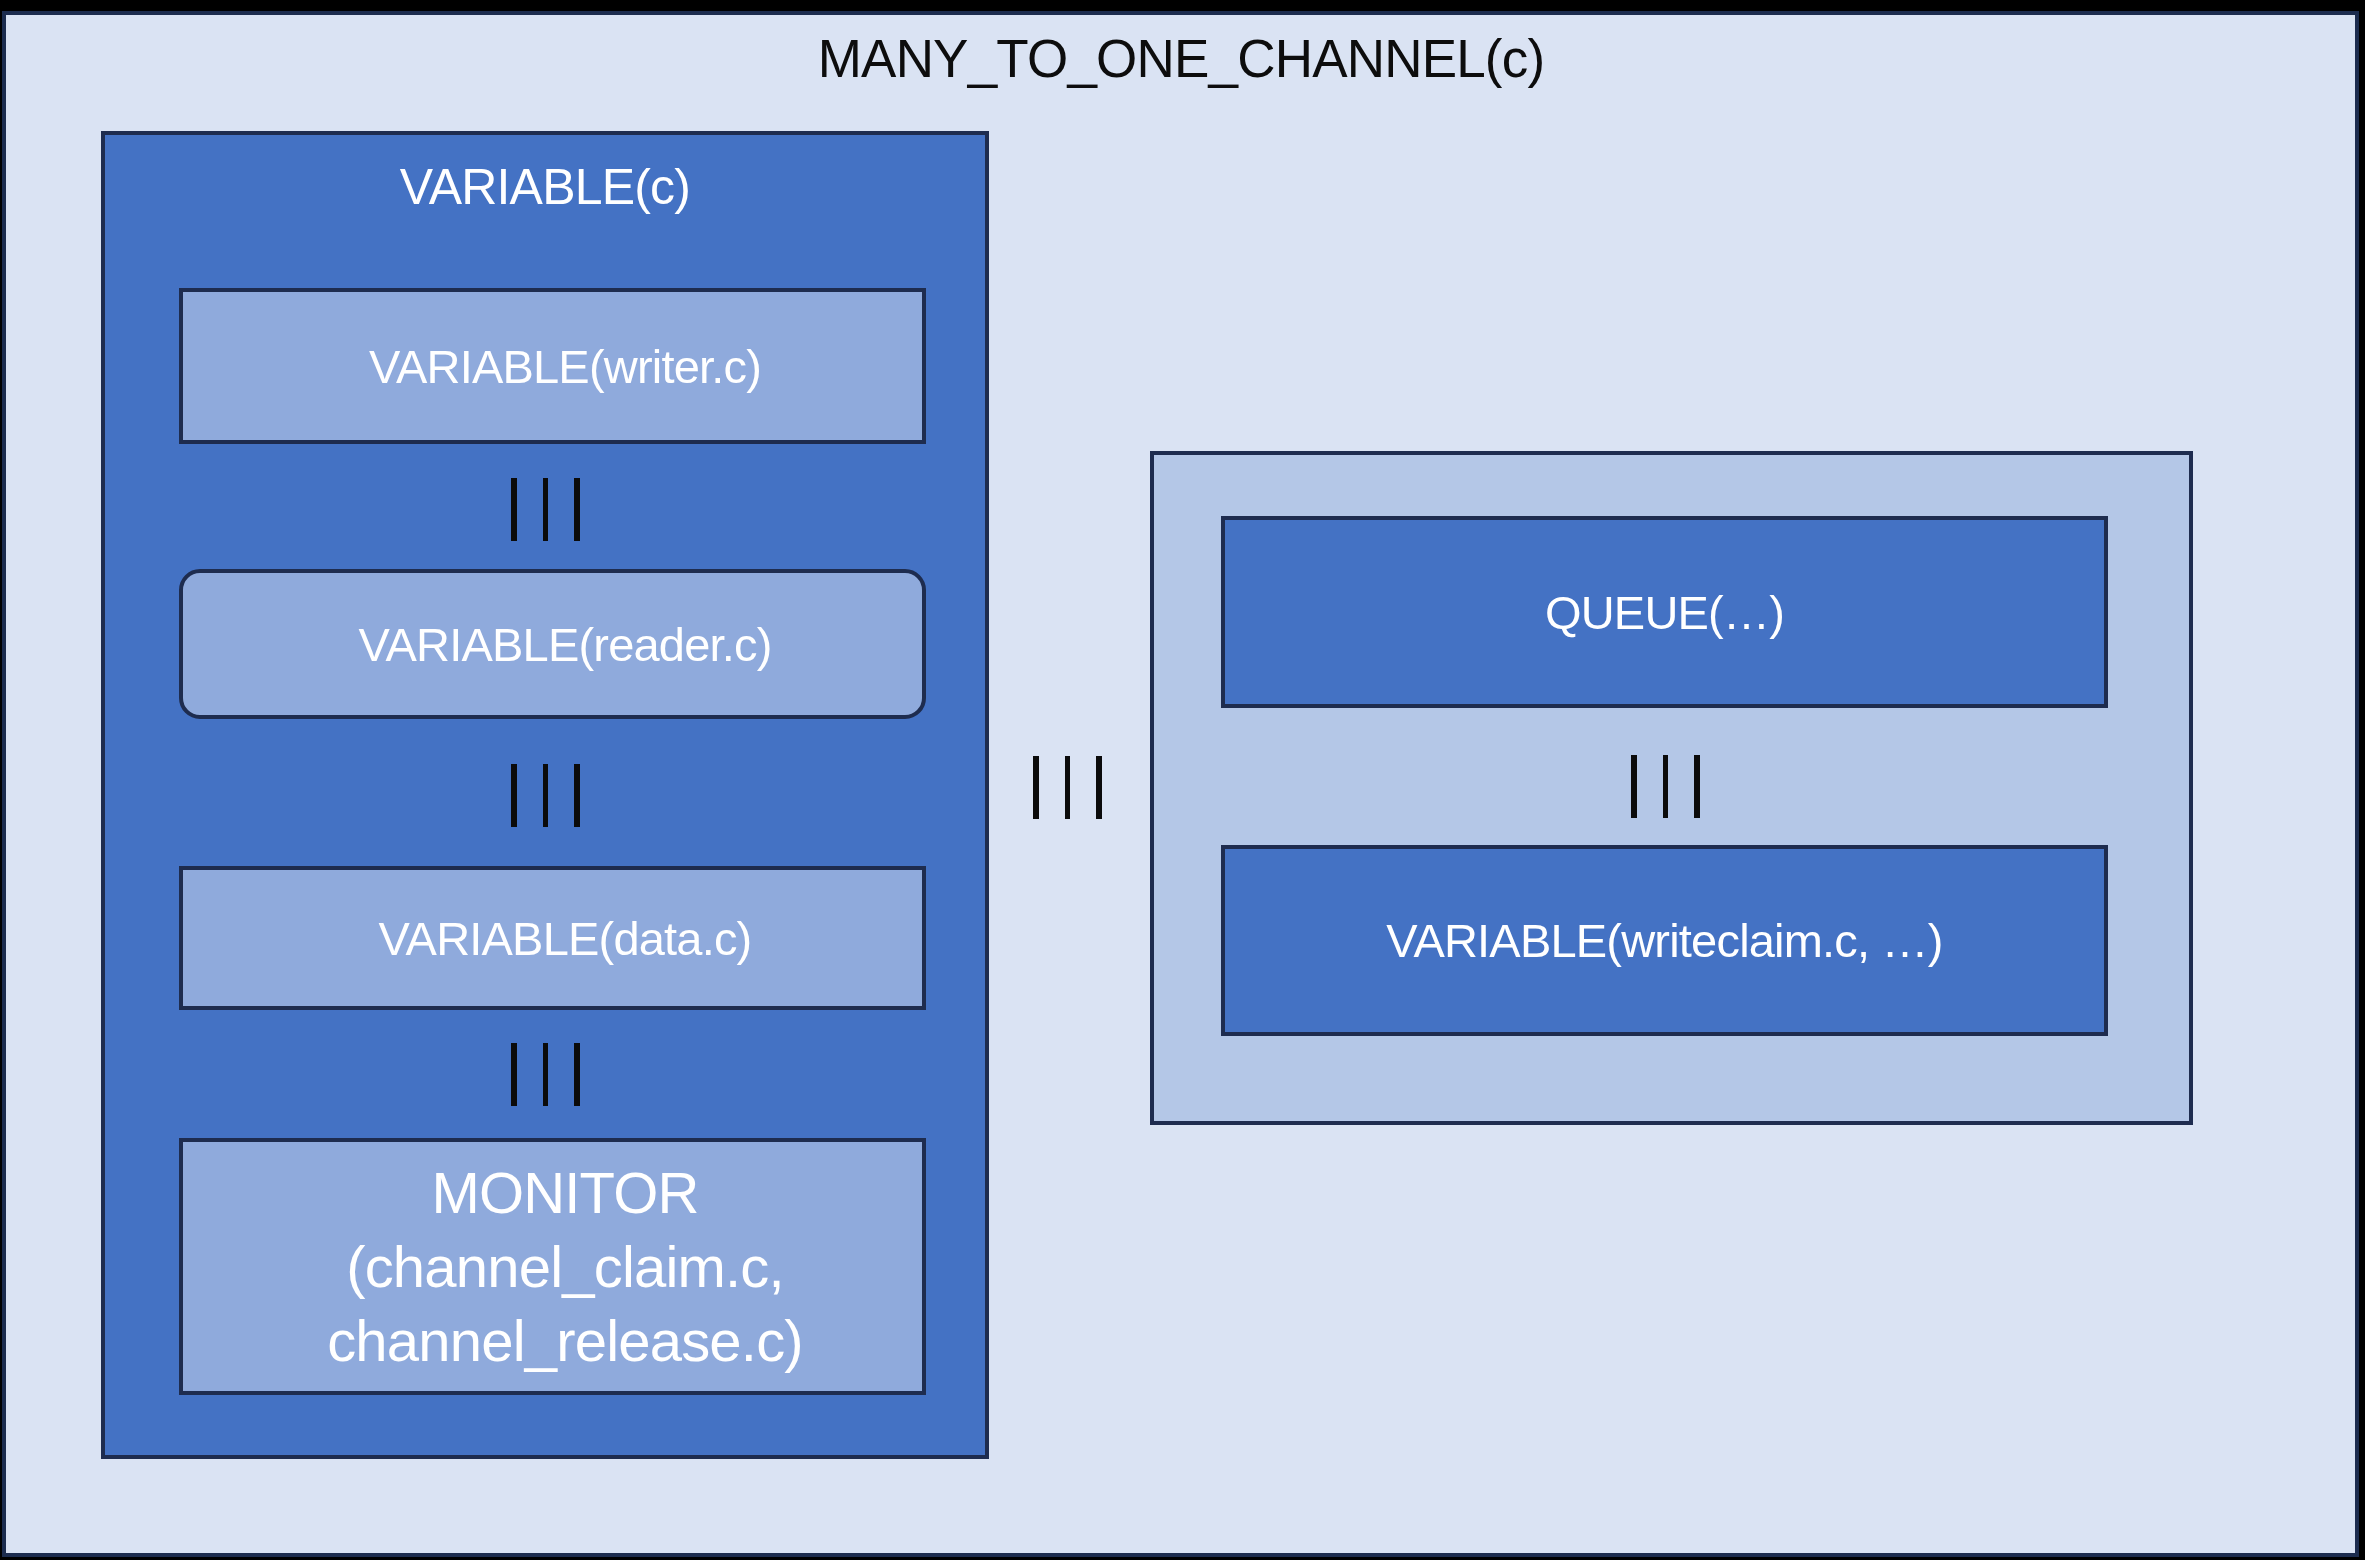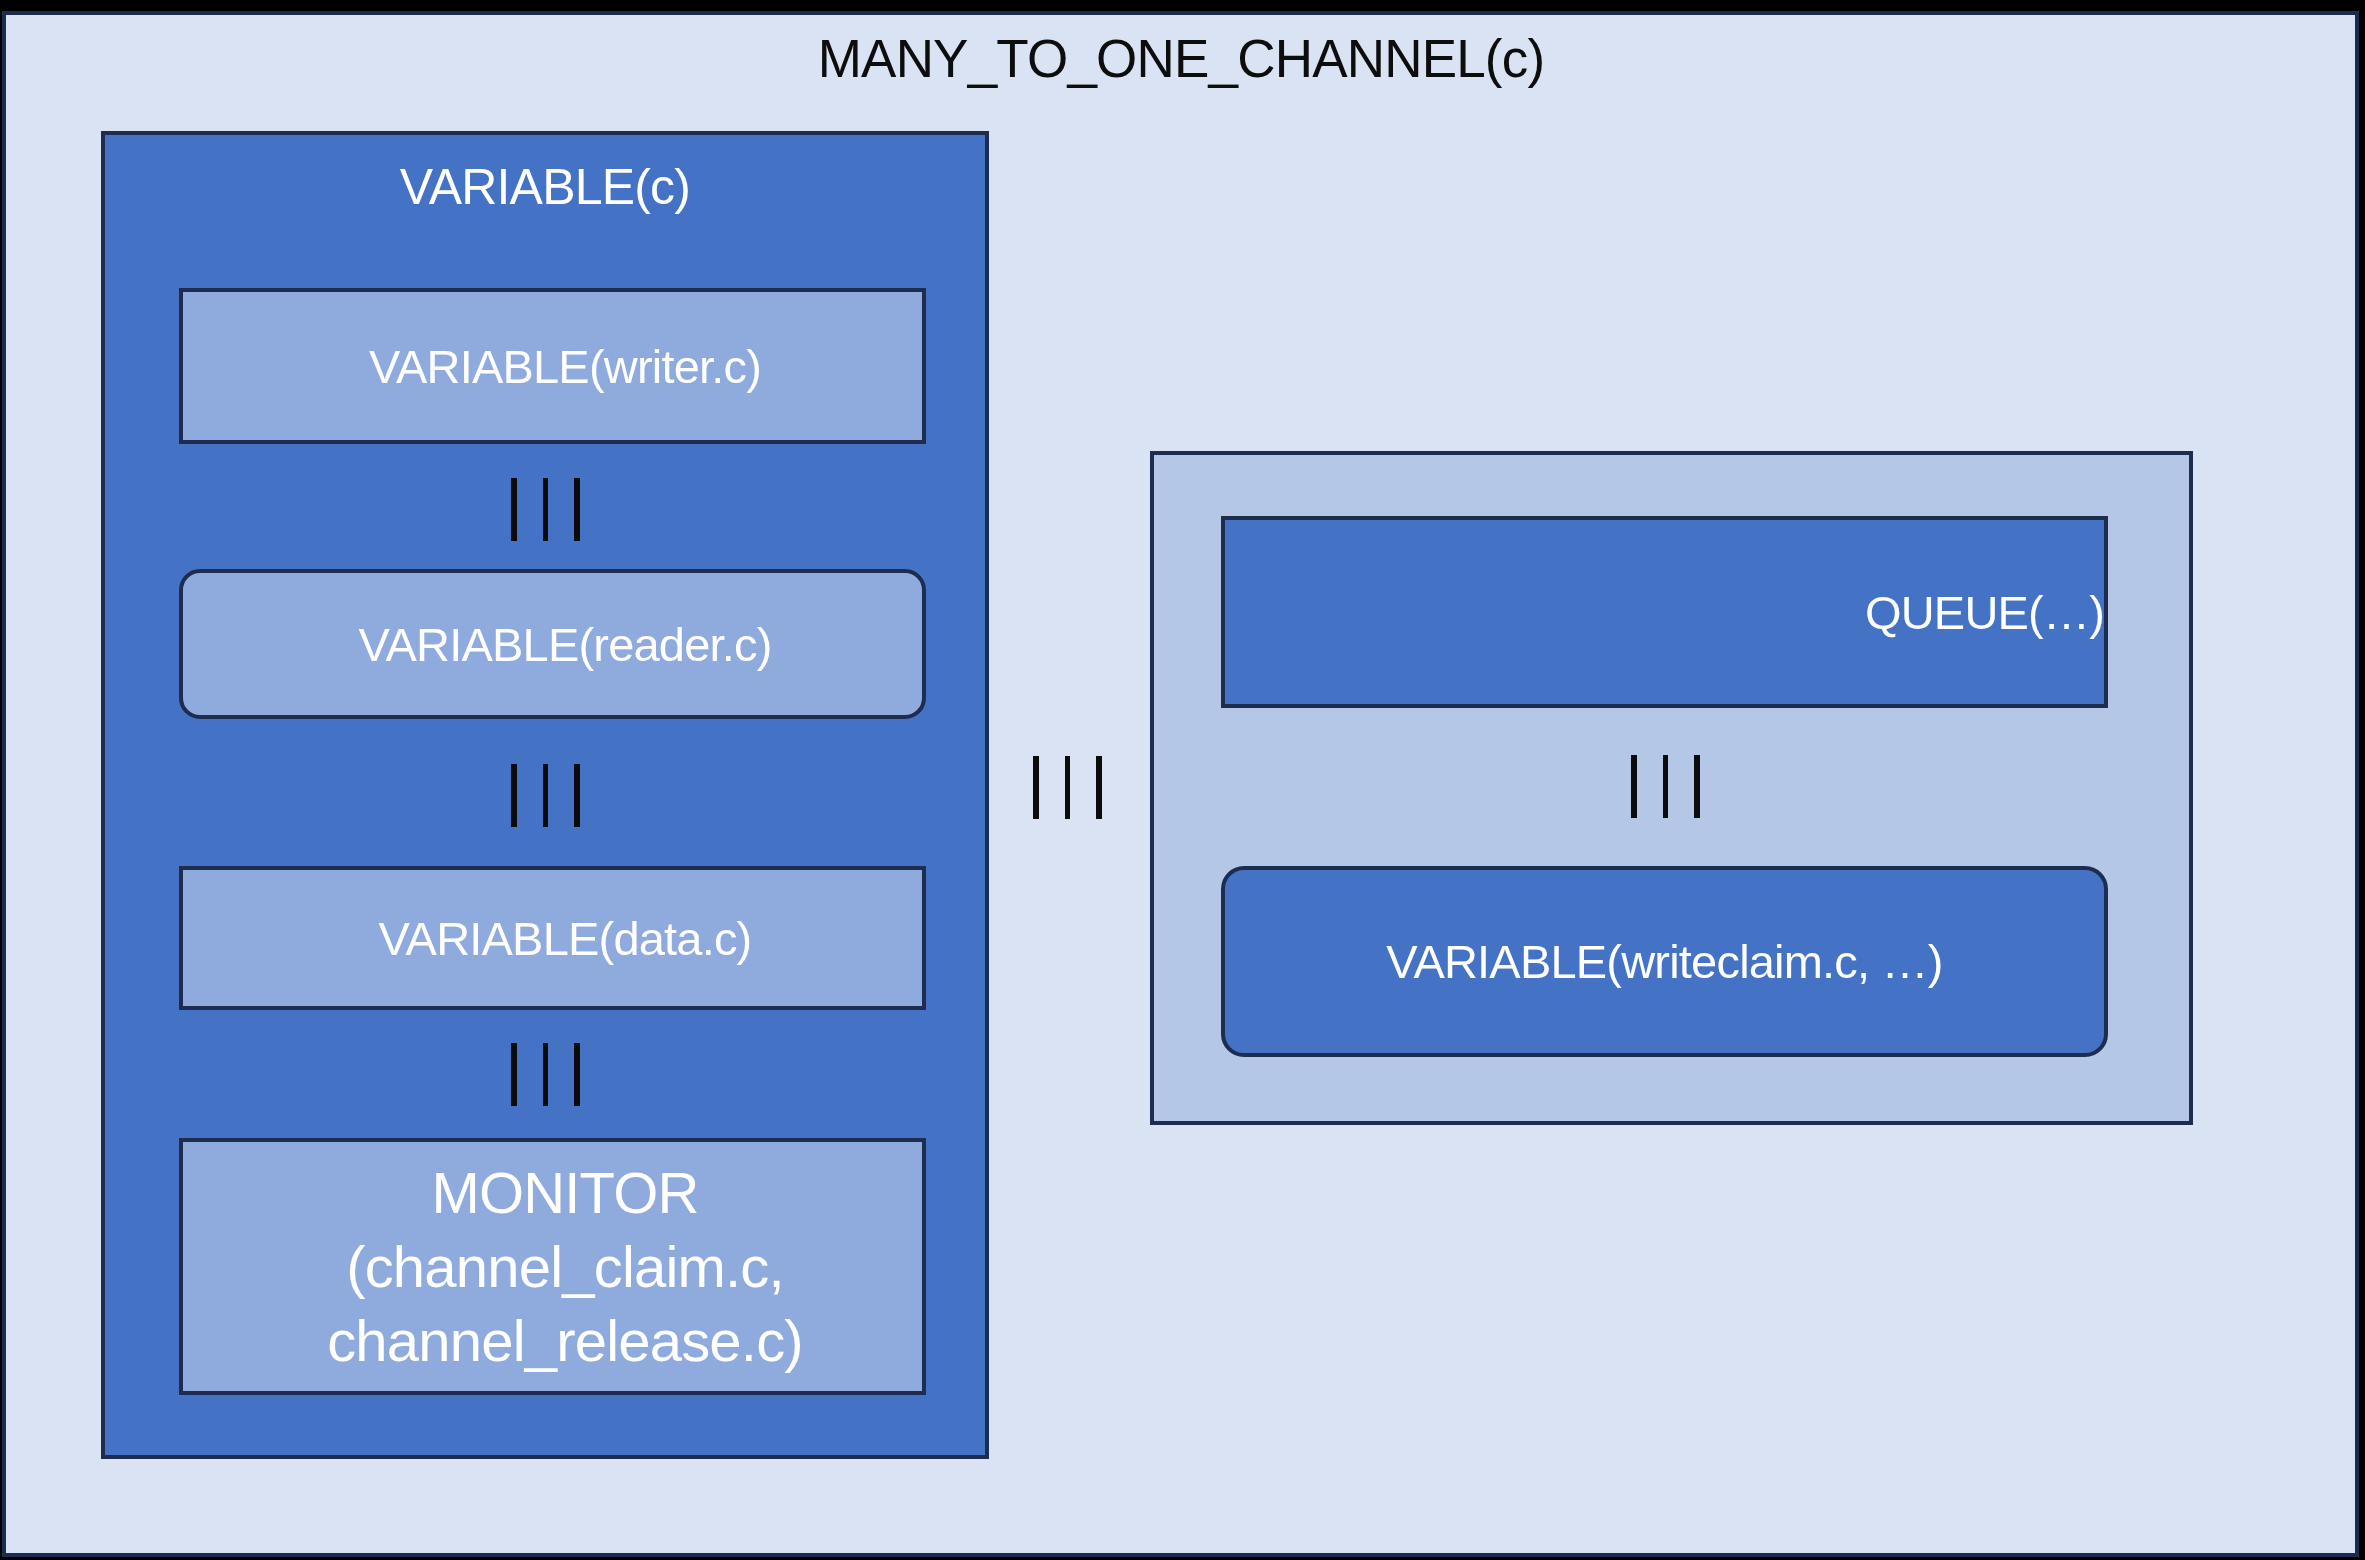--- a/index.html
+++ b/index.html
@@ -78,22 +78,22 @@
   }
   .node-light { background: #8faadc; padding-left: 25px; }
   .node-blue  { background: #4472c4; }
 
   .v-writer  { left: 74px;  top: 153px;  width: 714px;  height: 148px; }
   .v-reader  { left: 74px;  top: 434px;  width: 714px;  height: 142px; border-radius: 21px; }
   .v-data    { left: 74px;  top: 731px;  width: 714px;  height: 136px; }
   .monitor   { left: 74px;  top: 1003px; width: 714px;  height: 249px;
                flex-direction: column; line-height: 74px; font-size: 58px; }
 
-  .q-queue      { left: 67px; top: 61px;  width: 879px; height: 184px; justify-content: flex-end; }
-  .q-writeclaim { left: 67px; top: 411px; width: 879px; height: 183px; border-radius: 23px; }
+  .q-queue      { left: 67px; top: 61px;  width: 879px; height: 184px; }
+  .q-writeclaim { left: 67px; top: 390px; width: 879px; height: 183px; }
 
   .bars {
     position: absolute;
     display: flex;
     gap: 26px;
   }
   .bar {
     width: 5.7px;
     height: 63px;
     background: #0b0b0b;

